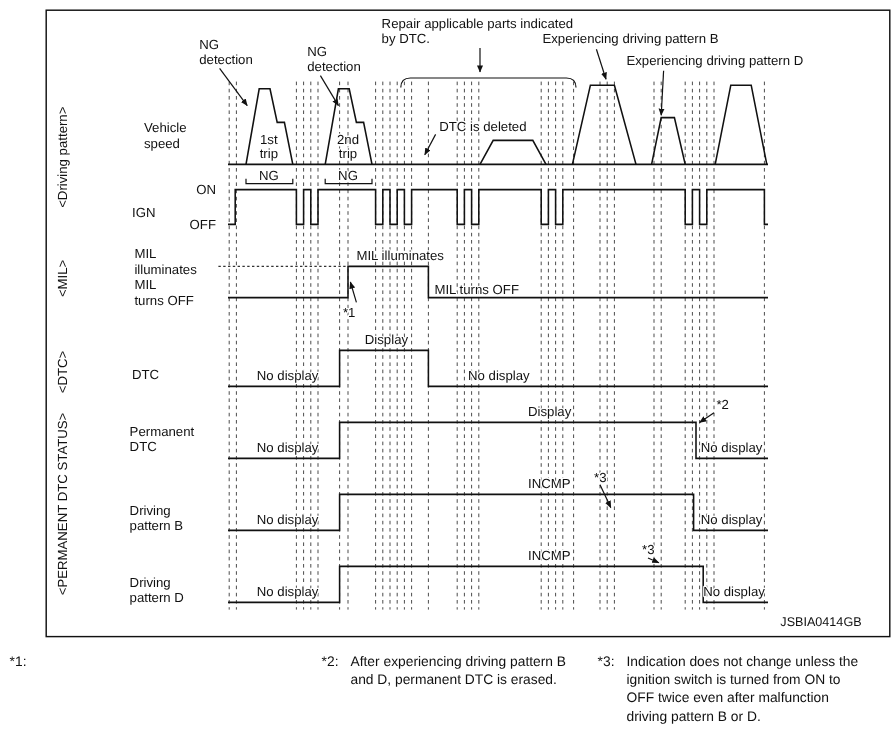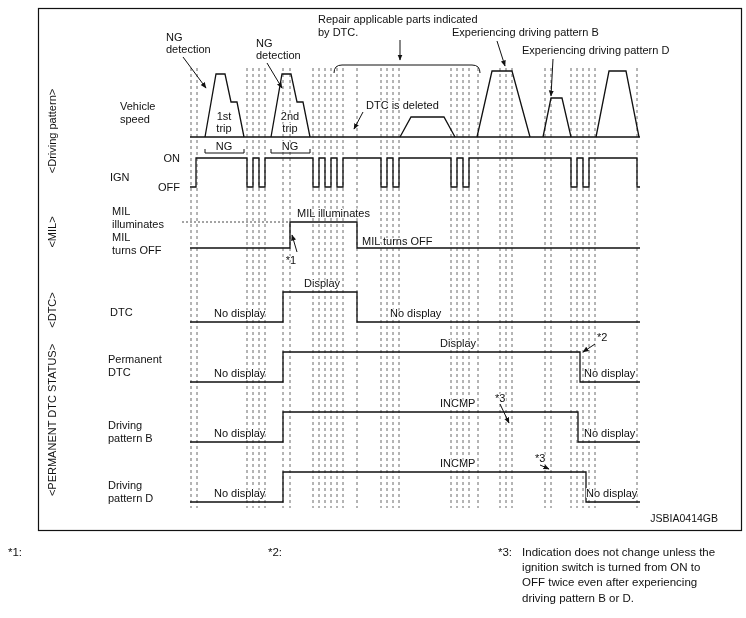--- a/index.html
+++ b/index.html
@@ -173,19 +173,20 @@
   <text class="t" x="535" y="462">*3</text>
 
   <text class="t ts" x="718" y="522" text-anchor="end">JSBIA0414GB</text>
 </svg>
 
 <div class="fn" style="left:8px;top:545px;width:256px">
   <span class="ref">*1:</span>
 </div>
 <div class="fn" style="left:268px;top:545px;width:228px">
   <span class="ref">*2:</span>
+  <span class="txt" style="width:196px">After experiencing driving pattern B and D, permanent DTC is erased.</span>
 </div>
 <div class="fn" style="left:498px;top:545px;width:242px">
   <span class="ref">*3:</span>
-  <span class="txt" style="width:204px">Indication does not change unless the ignition switch is turned from ON to OFF twice even after experiencing driving pattern B or D.</span>
+  <span class="txt" style="width:204px">Indication does not change unless the ignition switch is turned from ON to OFF twice even after malfunction driving pattern B or D.</span>
 </div>
 
 </div>
 
 </body></html>

